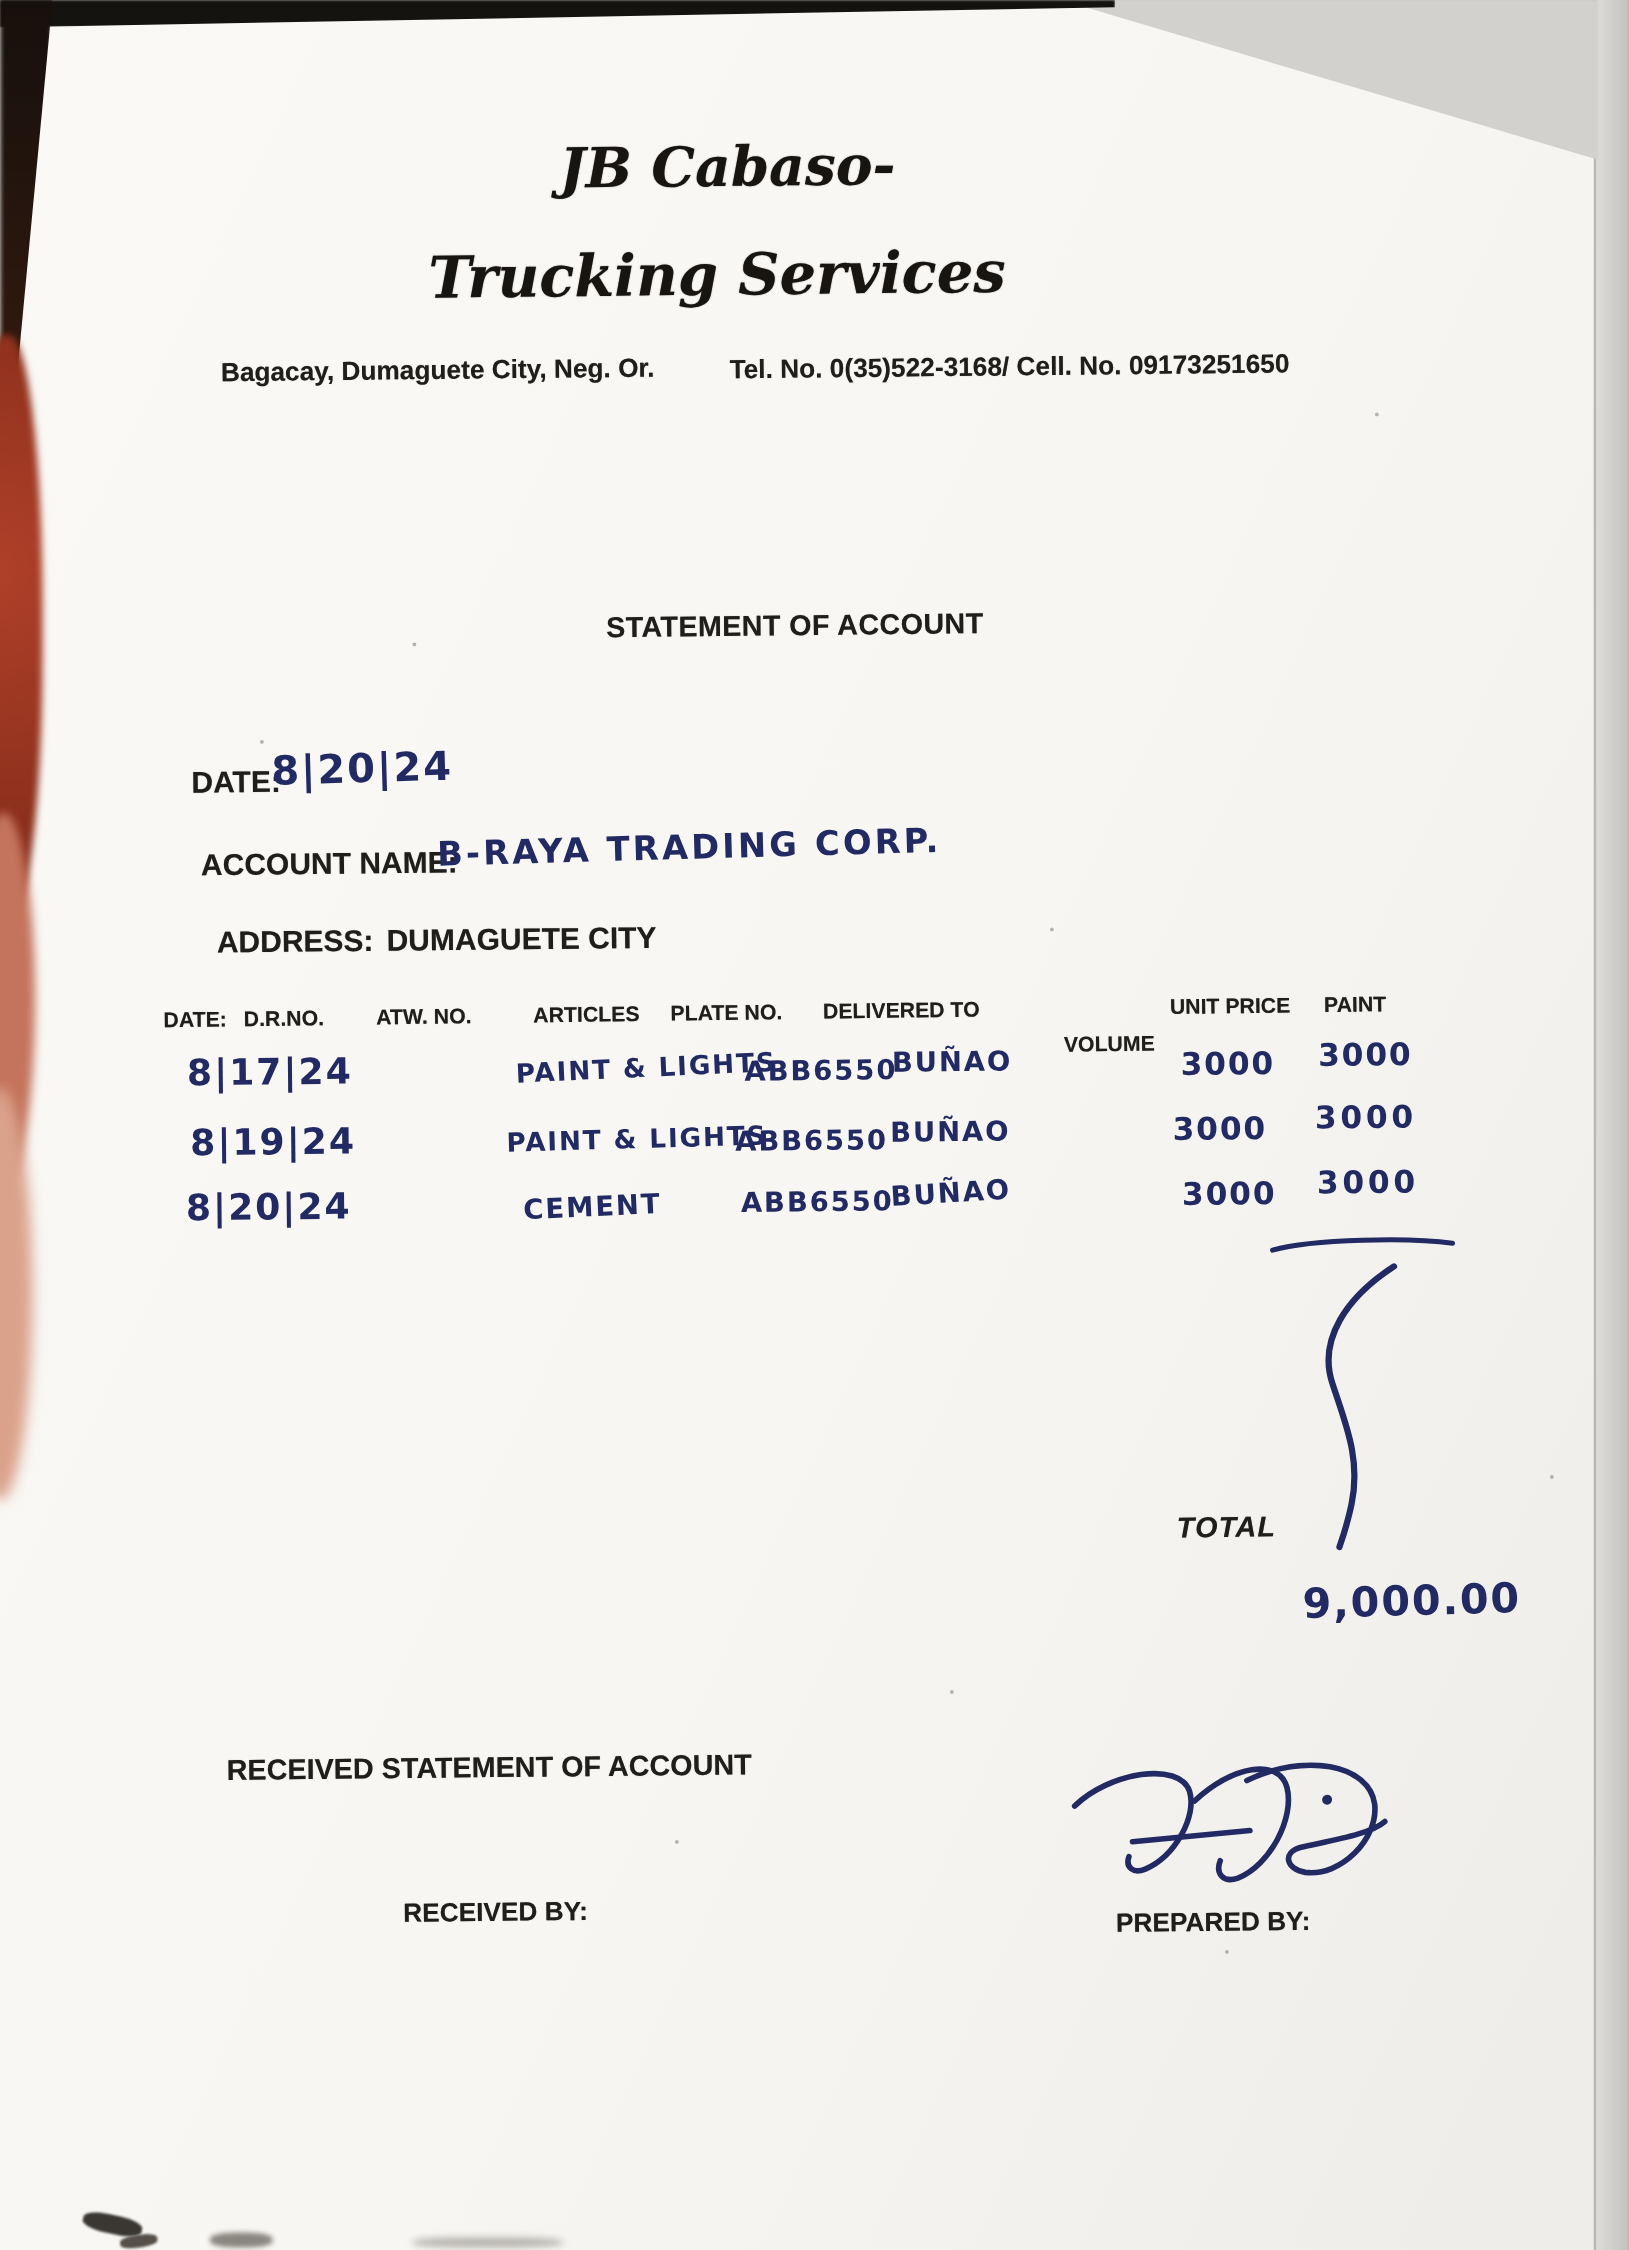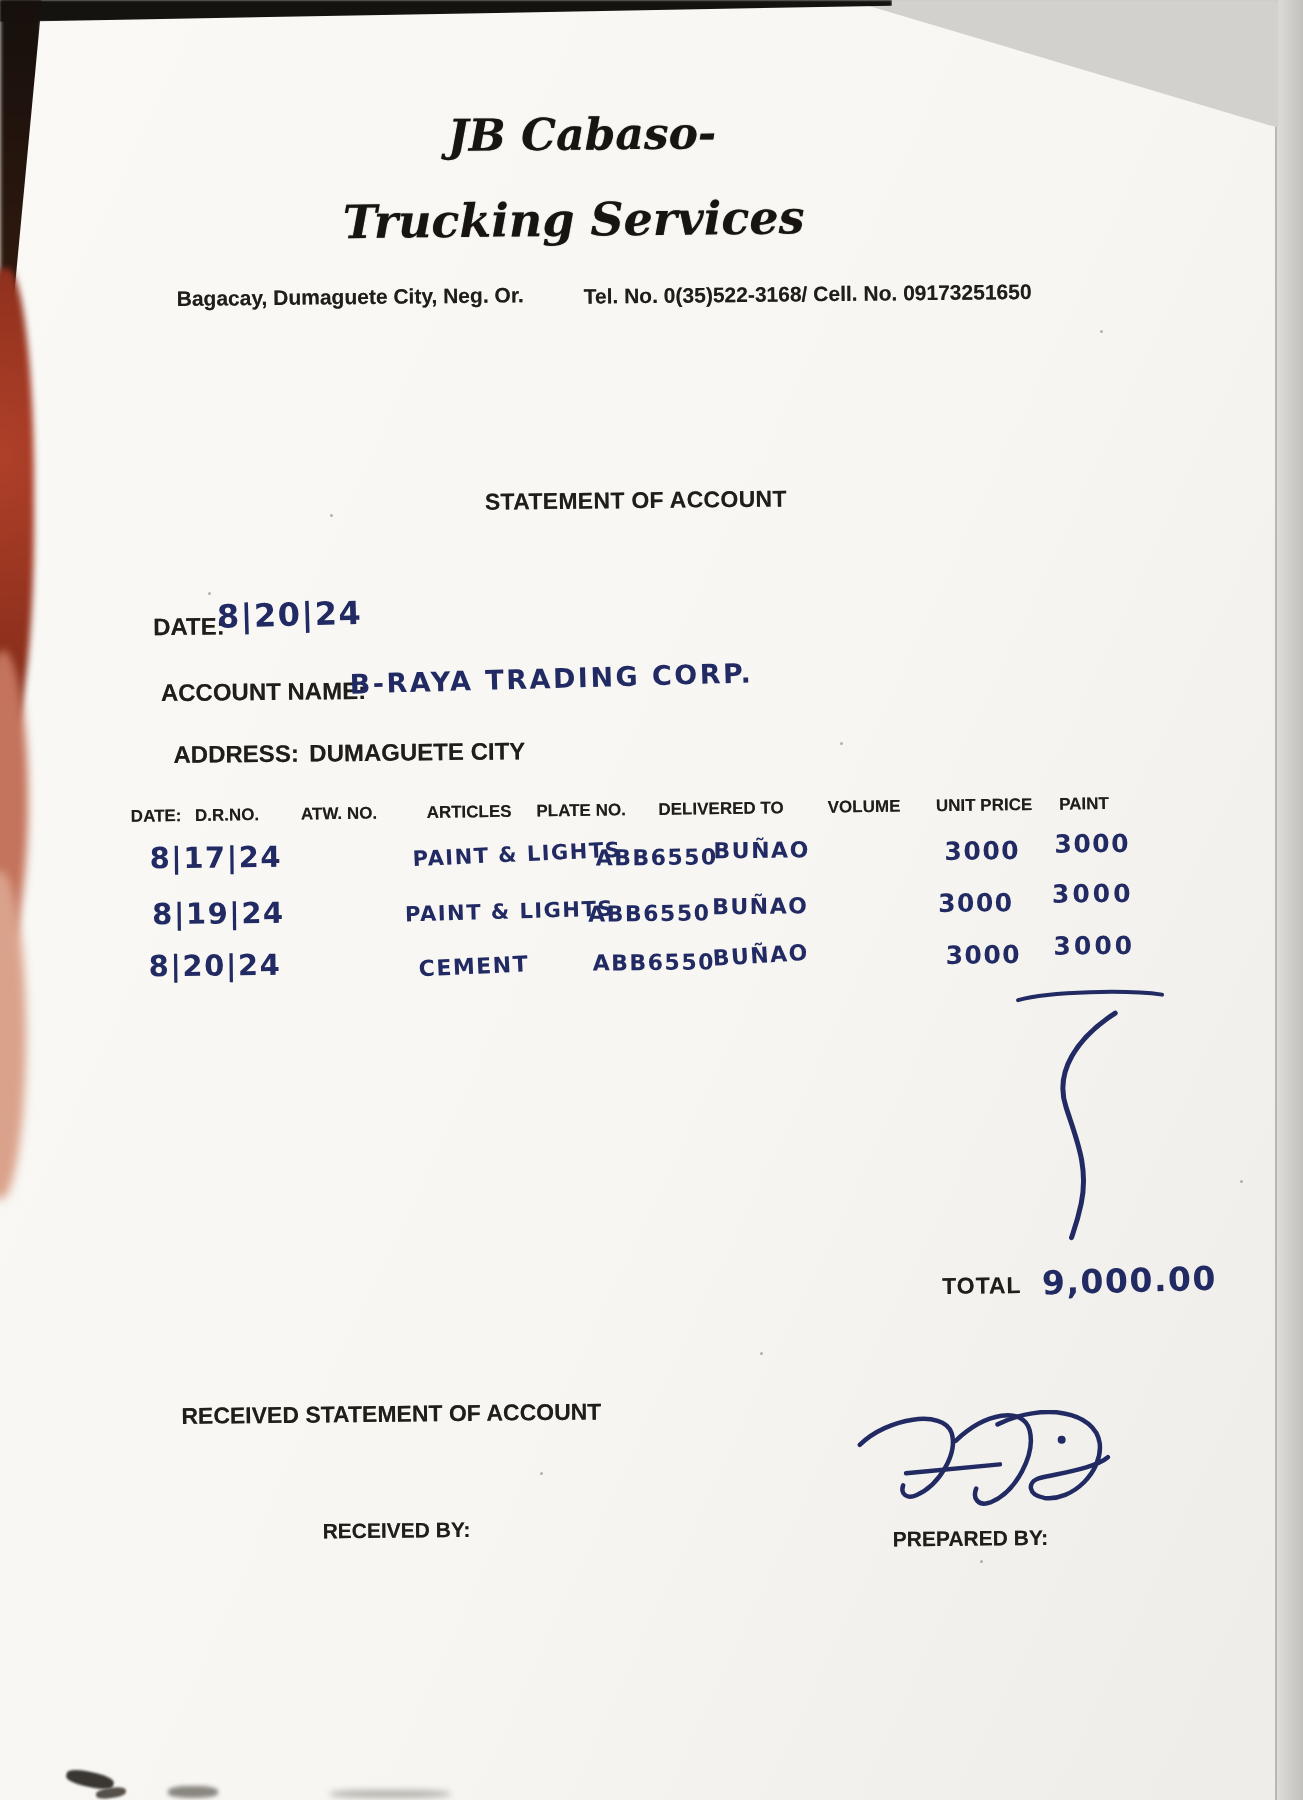--- a/index.html
+++ b/index.html
@@ -87,21 +87,21 @@
       <span class="printed" style="font-size:24px;margin-left:6px;">DUMAGUETE CITY</span>
     </div>
 
     <div class="abs" style="left:0;top:800px;width:1303px;transform:rotate(-0.15deg);">
       <span class="abs printed hdr" style="left:157px;">DATE:</span>
       <span class="abs printed hdr" style="left:228px;text-align:center;">D.R.NO.</span>
       <span class="abs printed hdr" style="left:340px;">ATW. NO.</span>
       <span class="abs printed hdr" style="left:470px;">ARTICLES</span>
       <span class="abs printed hdr" style="left:582px;">PLATE NO.</span>
       <span class="abs printed hdr" style="left:722px;">DELIVERED TO</span>
-      <span class="abs printed hdr" style="left:865px;">VOLUME</span>
+      <span class="abs printed hdr" style="left:888px;margin-top:29px;">VOLUME</span>
       <span class="abs printed hdr" style="left:985px;">UNIT PRICE</span>
       <span class="abs printed hdr" style="left:1085px;">PAINT</span>
     </div>
 
     <div>
       <span class="abs hand" style="left:150px;top:836px;font-size:29px;">8|17|24</span>
       <span class="abs hand" style="left:413px;top:841px;font-size:21px;transform:rotate(-2deg);">PAINT &amp; LIGHTS</span>
       <span class="abs hand" style="left:596px;top:845px;font-size:22px;">ABB6550</span>
       <span class="abs hand" style="left:714px;top:839px;font-size:22px;">BUÑAO</span>
       <span class="abs hand" style="left:945px;top:840px;font-size:25px;">3000</span>
@@ -124,21 +124,21 @@
       <span class="abs hand" style="left:1053px;top:936px;font-size:25px;letter-spacing:3px;">3000</span>
     </div>
 
     <svg class="abs ink" style="left:1014px;top:992px;" width="150" height="16" viewBox="0 0 150 16">
       <path d="M 3,12 C 35,3 115,3 147,8" stroke-width="4"></path>
     </svg>
     <svg class="abs ink" style="left:1040px;top:1012px;" width="90" height="235" viewBox="0 0 90 235">
       <path d="M 74,6 C 36,30 12,64 24,100 C 34,132 46,160 38,196 C 34,214 30,224 28,230" stroke-width="5"></path>
     </svg>
 
-    <div class="abs printed" style="left:938px;top:1276px;font-size:23px;letter-spacing:1px;">TOTAL</div>
+    <div class="abs printed" style="left:938px;top:1212px;font-size:23px;letter-spacing:1px;font-style:italic;">TOTAL</div>
     <div class="abs hand" style="left:1038px;top:1266px;font-size:33px;transform:rotate(-1deg);">9,000.00</div>
 
     <div class="abs printed" style="left:176px;top:1398px;font-size:23px;">RECEIVED STATEMENT OF ACCOUNT</div>
 
     <svg class="abs ink" style="left:842px;top:1414px;" width="265" height="125" viewBox="0 0 265 125">
       <path d="M 12,33 C 40,6 96,-2 104,22 C 110,42 92,74 68,84 C 58,88 52,82 55,74" stroke-width="4.5"></path>
       <path d="M 58,62 L 152,54" stroke-width="4.5"></path>
       <path d="M 108,30 C 138,2 176,-4 182,20 C 188,44 168,82 142,92 C 130,96 124,88 128,78" stroke-width="4.5"></path>
       <path d="M 150,14 C 196,-8 248,2 252,34 C 255,62 224,92 196,88 C 180,85 178,72 192,68 C 220,62 248,58 260,48" stroke-width="4.5"></path>
       <circle cx="214" cy="30" r="4" fill="#222a63" stroke="none"></circle>

